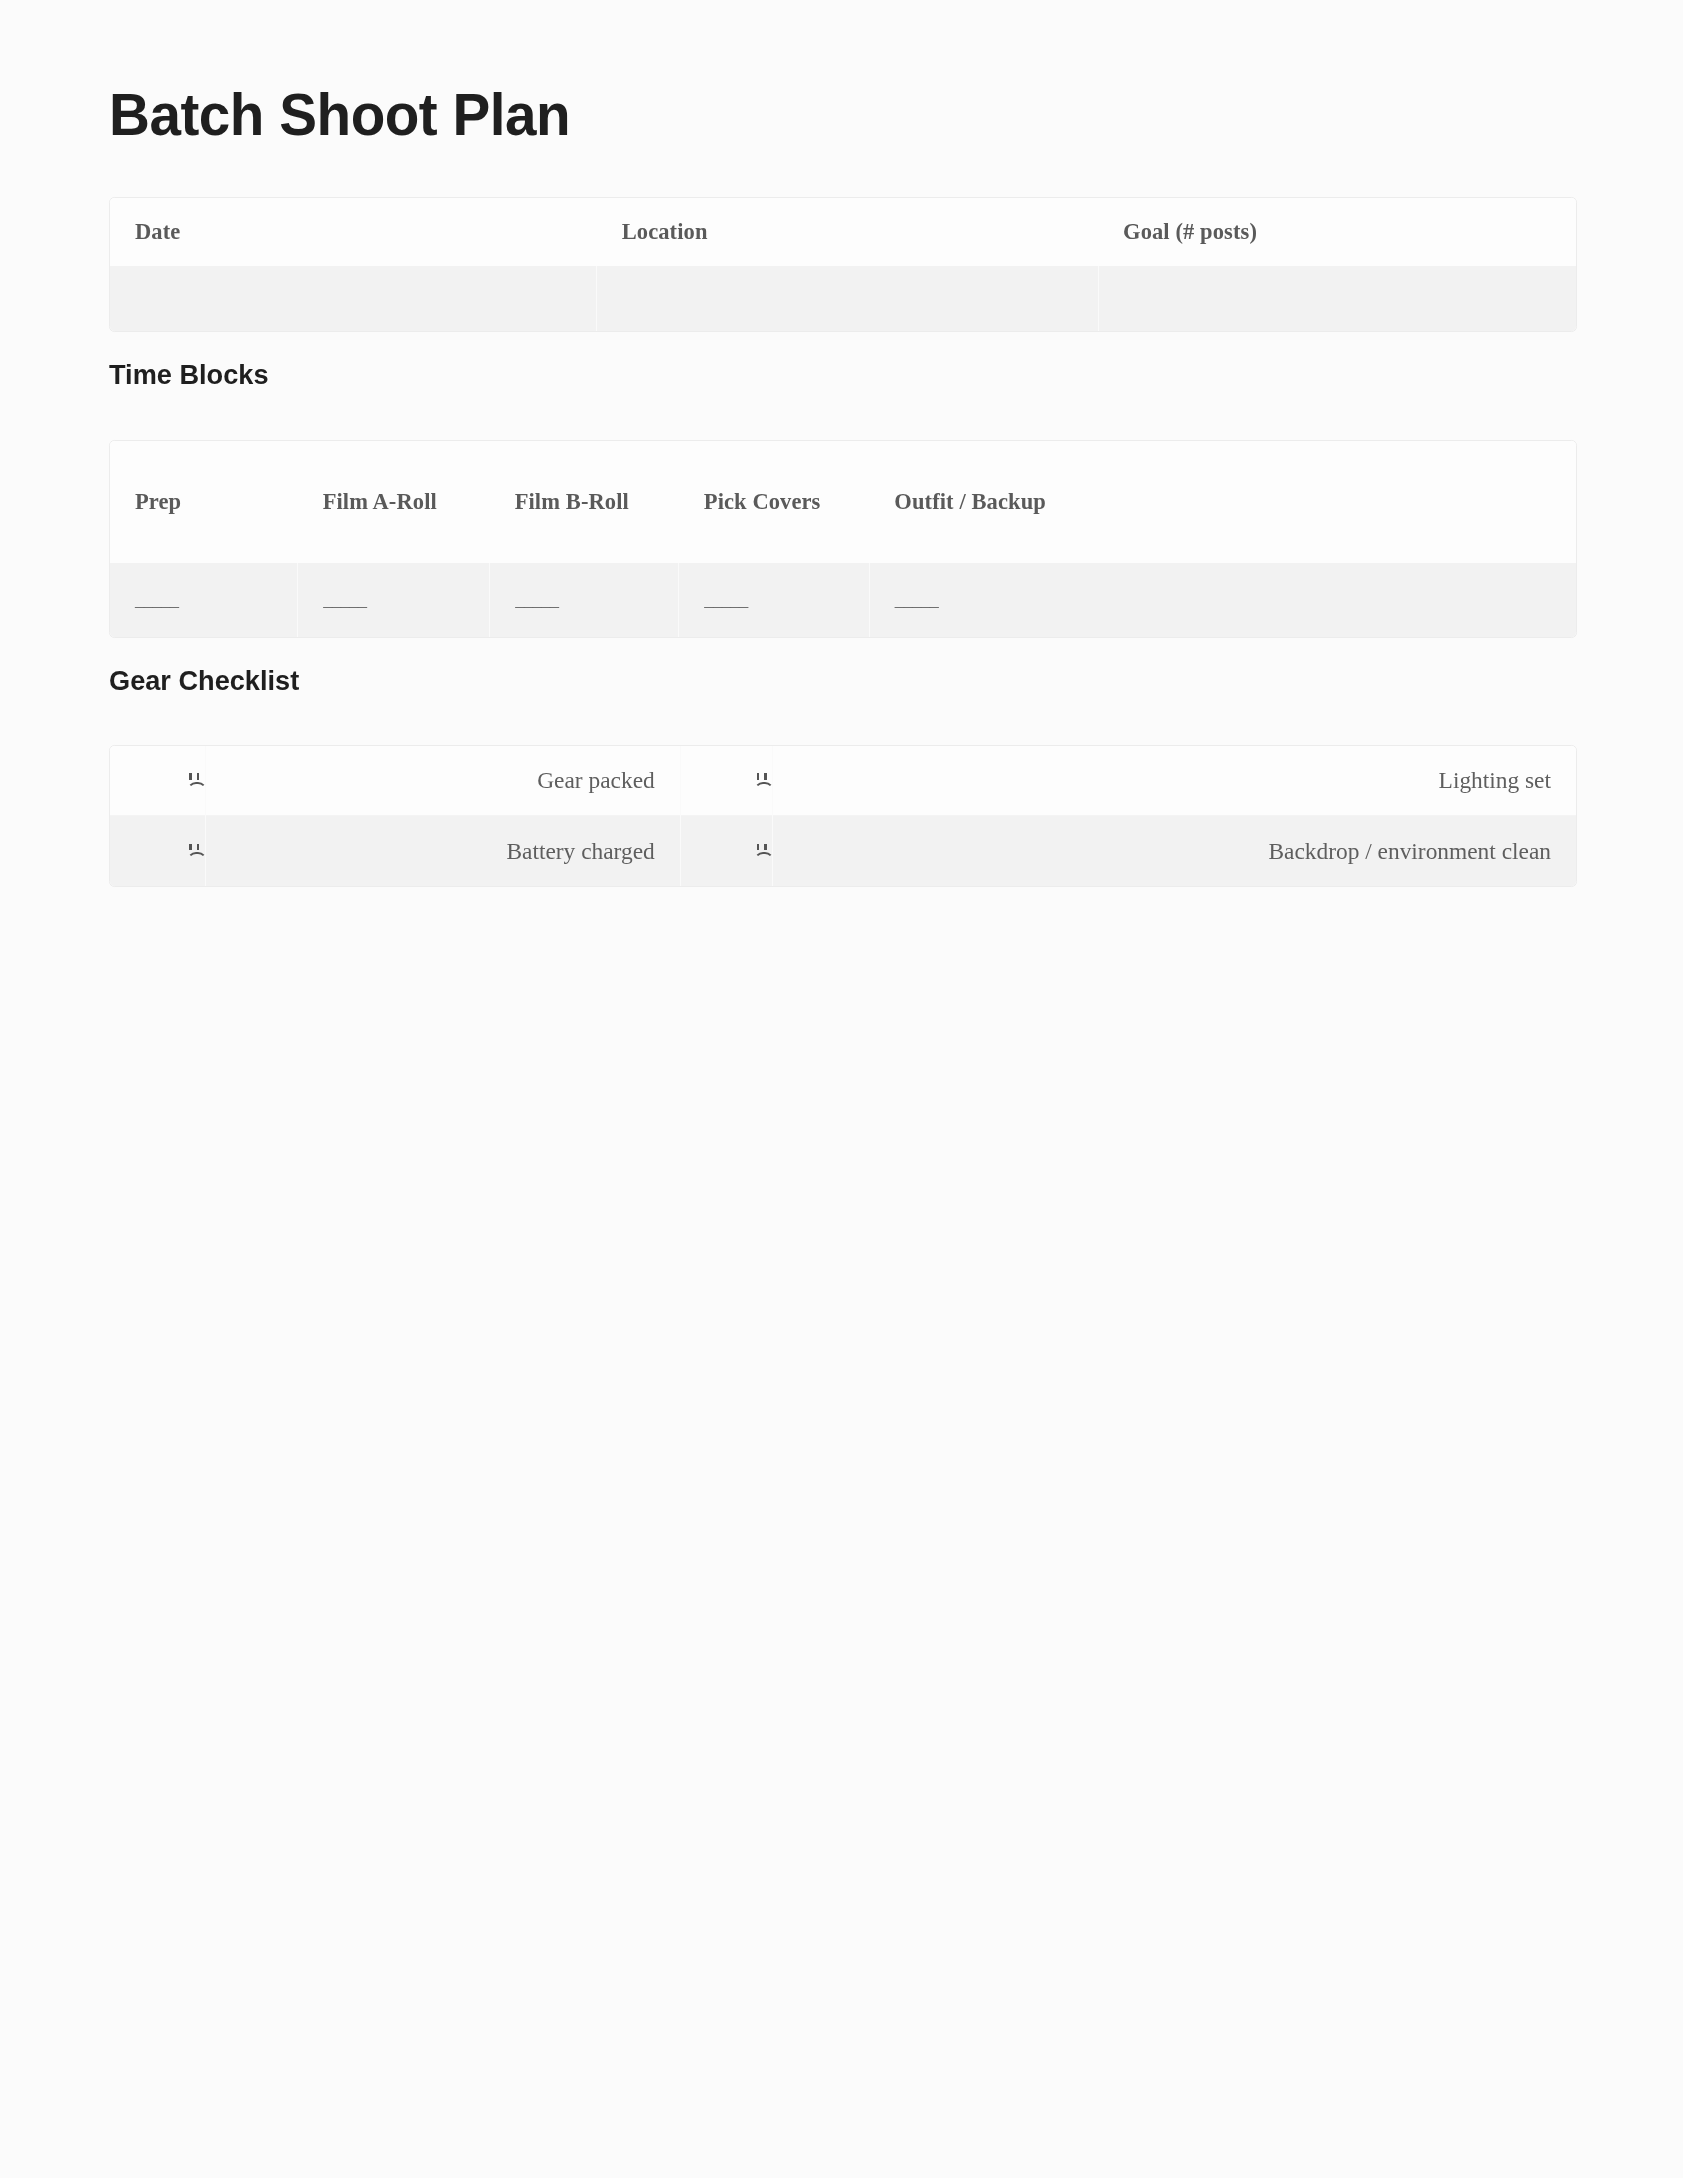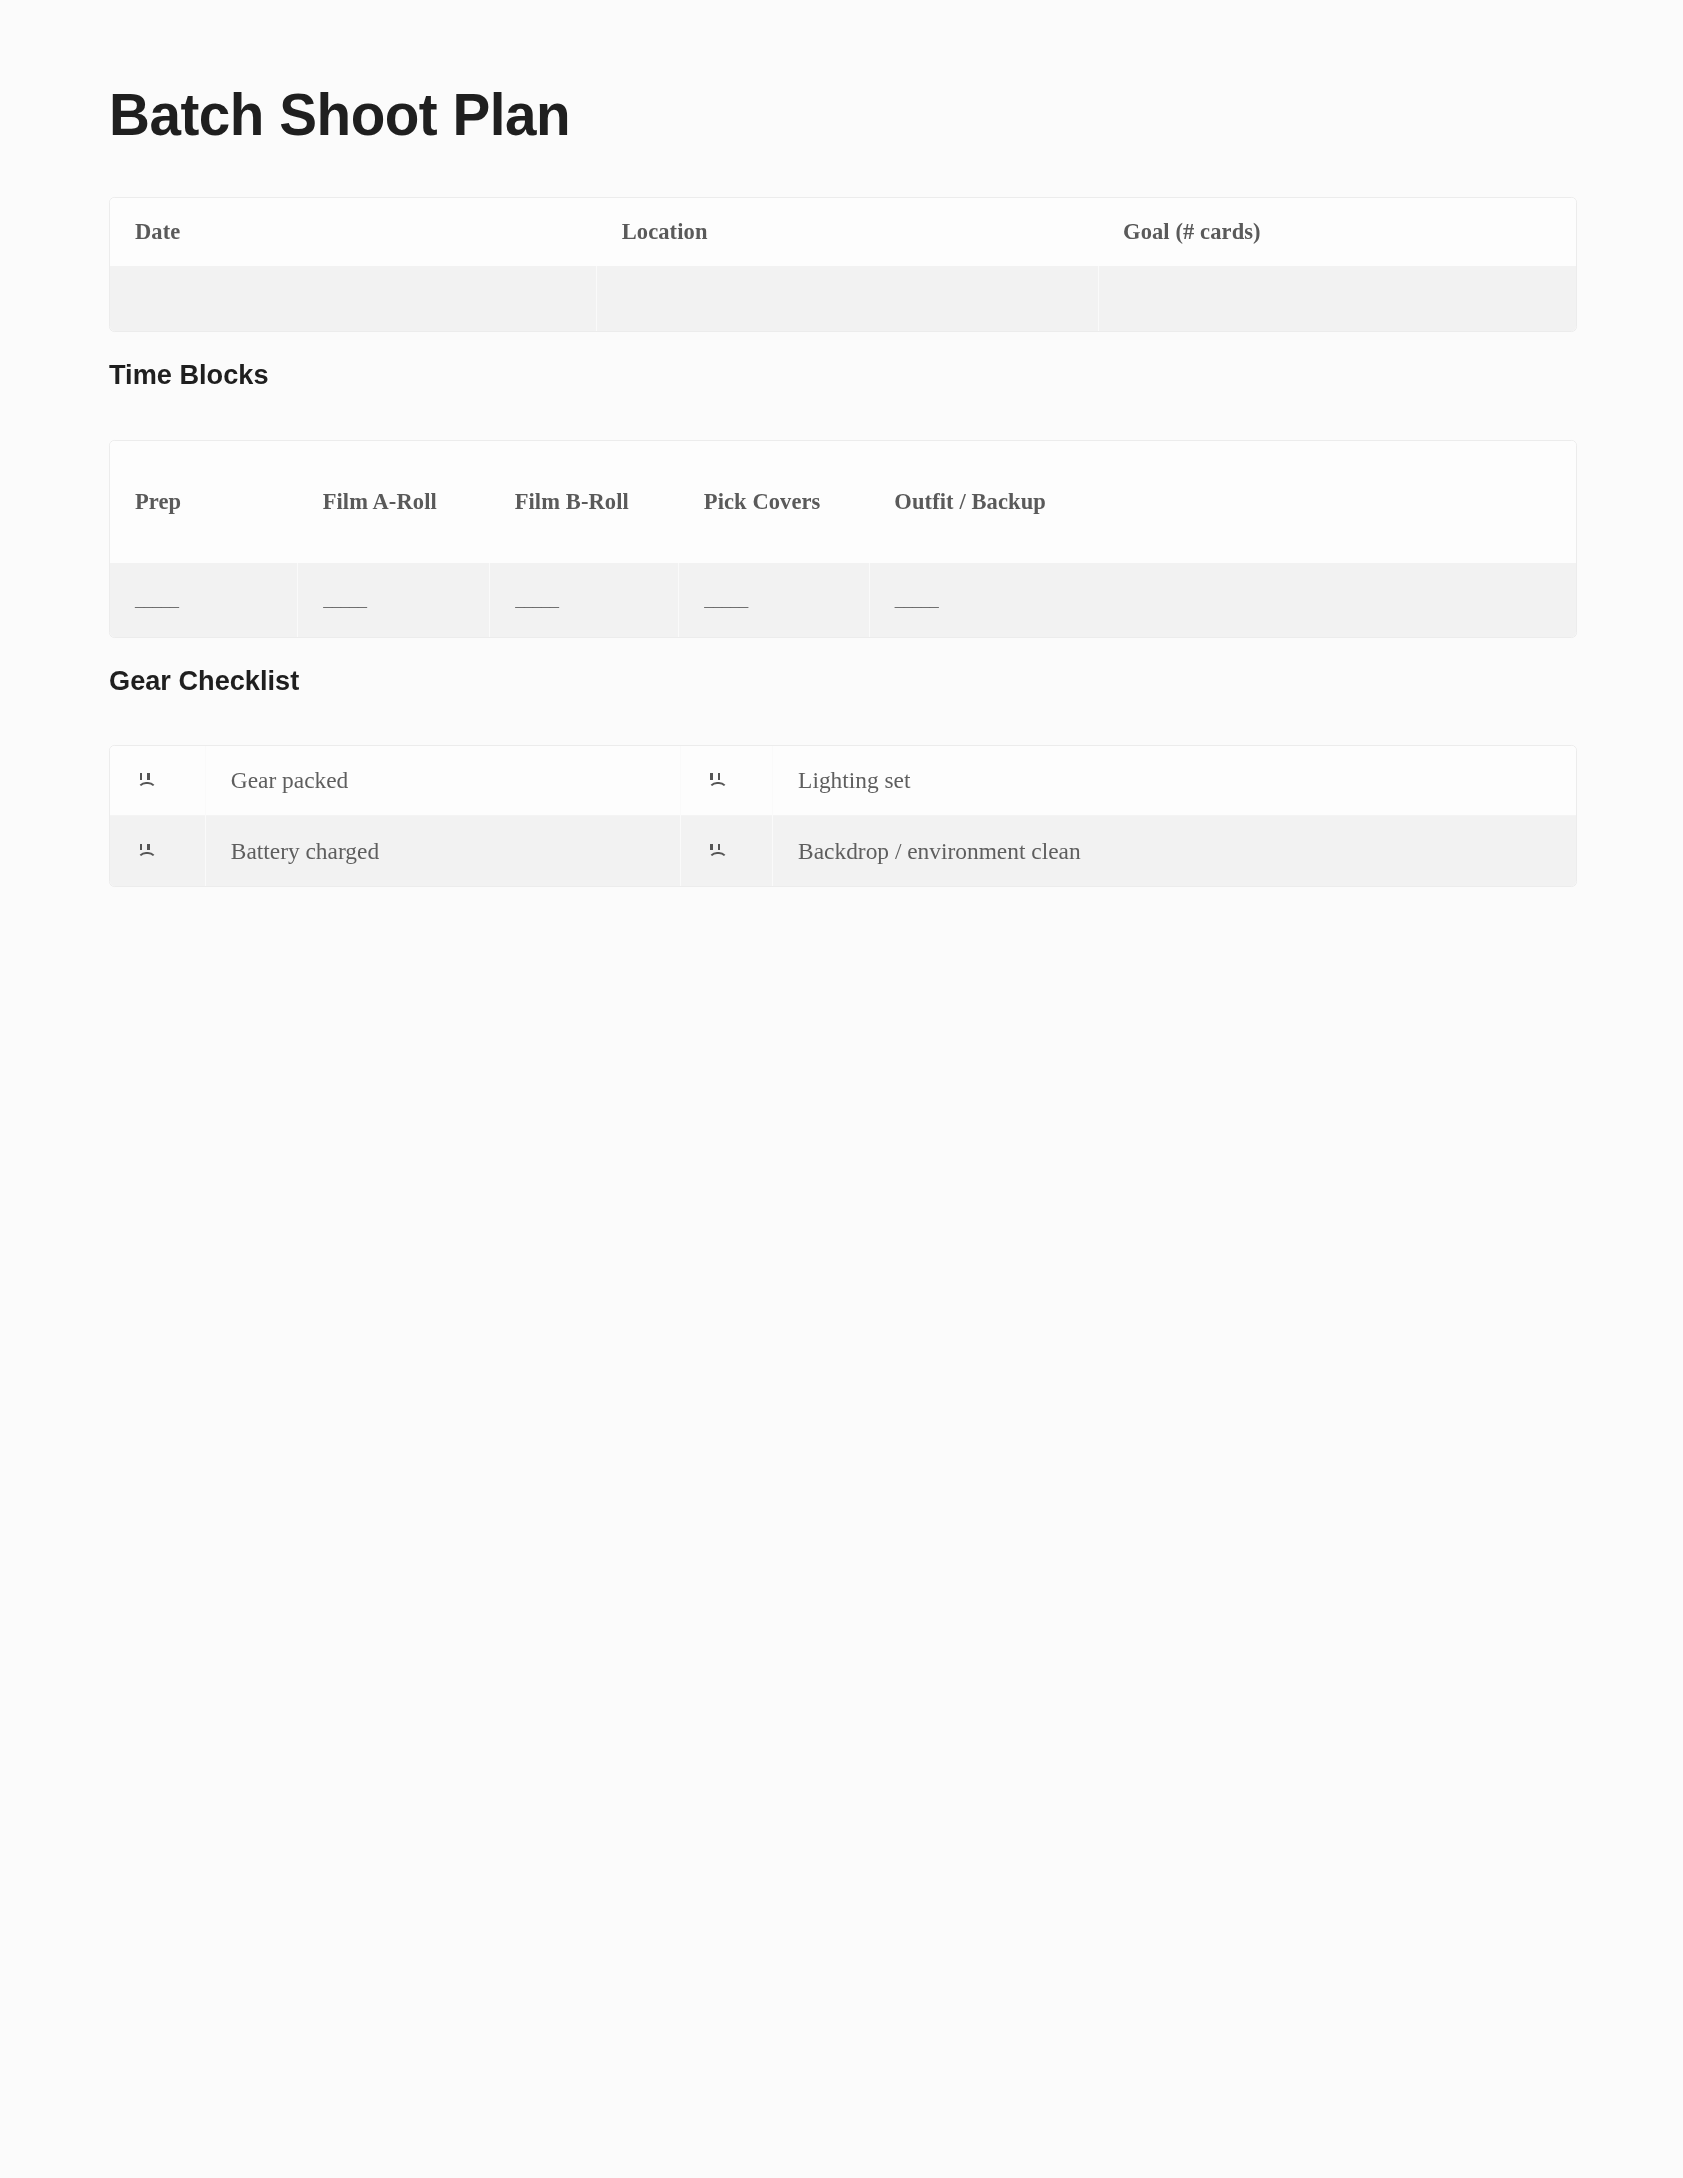--- a/index.html
+++ b/index.html
@@ -101,21 +101,21 @@
   #blocks-table tbody td {
     height: 74px;
     background: #f2f2f2;
     font-size: 19px;
     color: #6a6a6a;
     letter-spacing: -0.9px;
   }
   #blocks-table tbody td + td { border-left: 1.8px solid #fafafa; }
 
   
-  #gear-table td { height: 70px; }
+  #gear-table td { height: 70px; text-align: right; }
   #gear-table tr.row-odd td  { background: #fdfdfd; }
   #gear-table tr.row-even td { background: #f2f2f2; }
   #gear-table td + td { border-left: 1.8px solid #fafafa; }
   #gear-table tr + tr td { border-top: 0.9px solid #f4f4f4; }
   #gear-table td.box-cell {
     padding: 0 0 0 27px;
   }
   #gear-table td.label-cell {
     font-size: 23.4px;
     color: #5e5e5e;
@@ -160,21 +160,21 @@
     <h1 class="doc-title">Batch Shoot Plan</h1>
 
     <div class="gap-a"></div>
 
     <div class="table-card">
       <table class="grid" id="meta-table">
         <thead>
           <tr>
             <th style="width:33.2%">Date</th>
             <th style="width:34.2%">Location</th>
-            <th style="width:32.6%">Goal (# cards)</th>
+            <th style="width:32.6%">Goal (# posts)</th>
           </tr>
         </thead>
         <tbody>
           <tr>
             <td></td>
             <td></td>
             <td></td>
           </tr>
         </tbody>
       </table>

